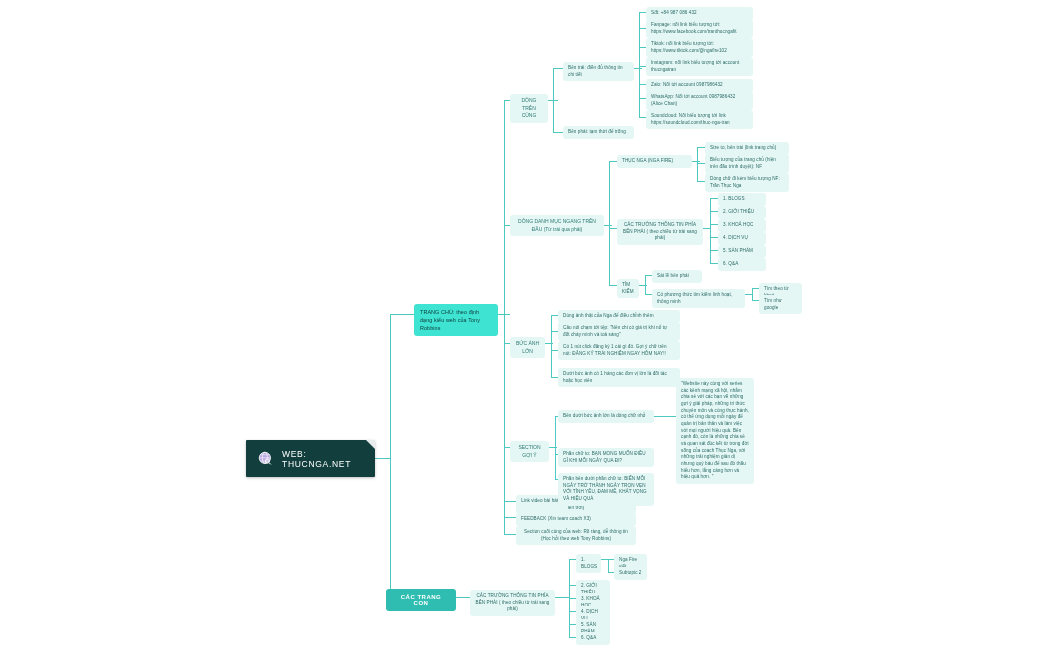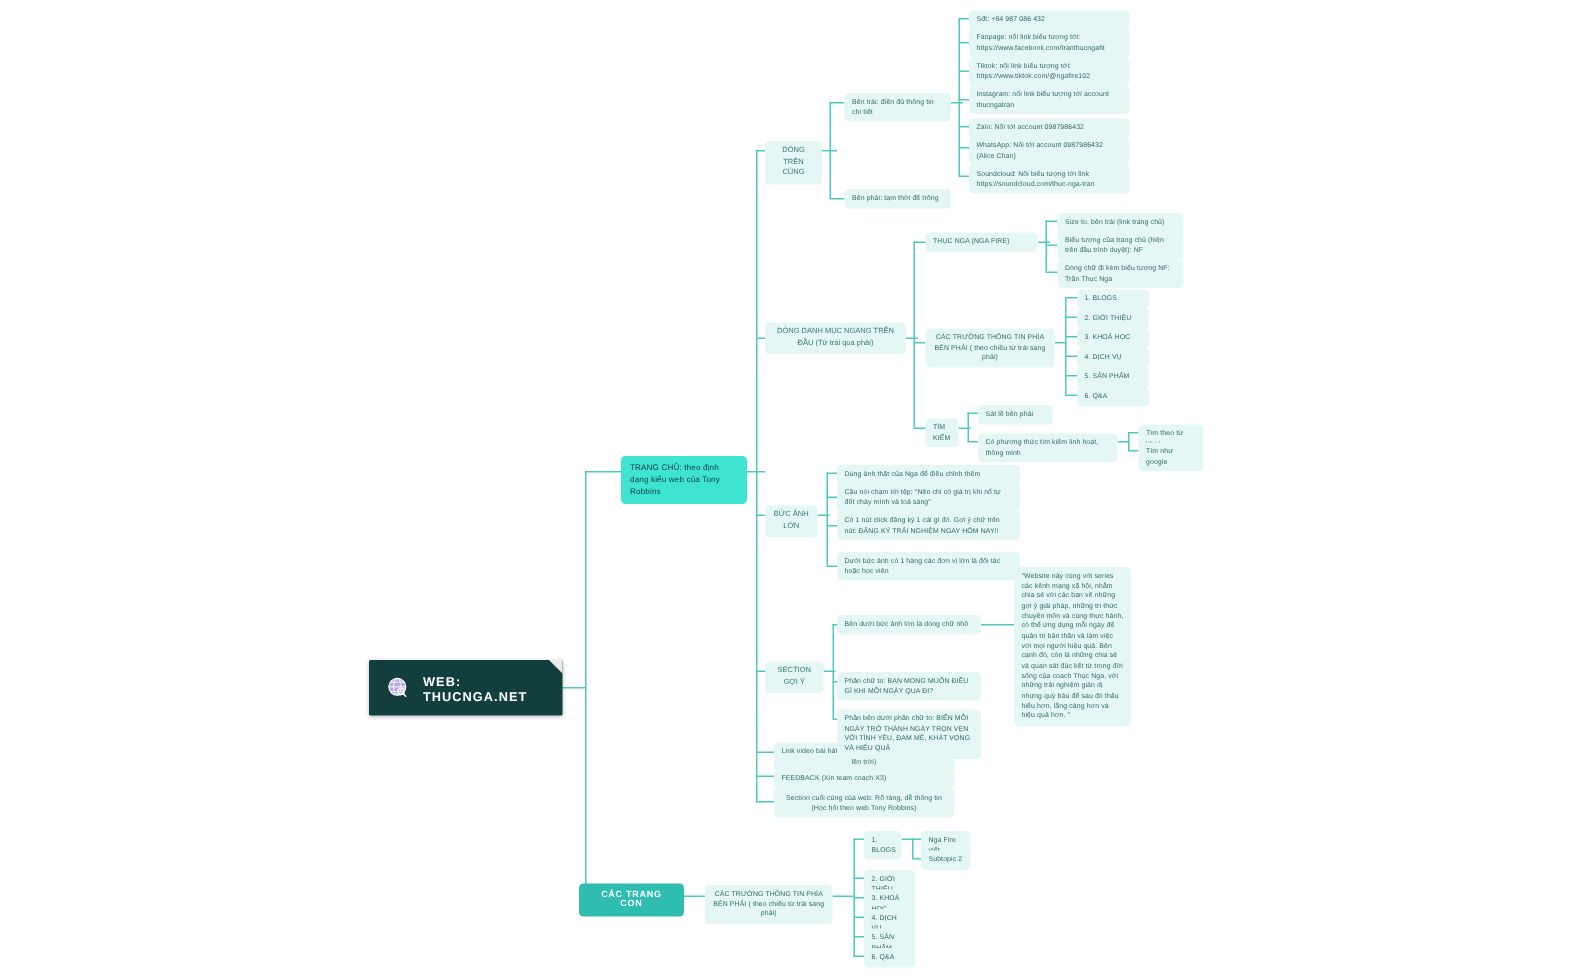--- a/index.html
+++ b/index.html
@@ -35,21 +35,21 @@
     letter-spacing: .08px;
   }
   .node.center { text-align: center; }
 
   
   .root {
     position: absolute;
     background: #123f3d;
     color: #ffffff;
     font-size: 8.5px;
-    font-weight: bold;
+    font-weight: normal;
     letter-spacing: .7px;
     padding: 10px 14px 10px 12px;
     display: flex;
     align-items: center;
     gap: 9px;
     border-radius: 1px;
     box-shadow: 0 1px 3px rgba(0,0,0,.25);
   }
   .root .fold {
     position: absolute;

